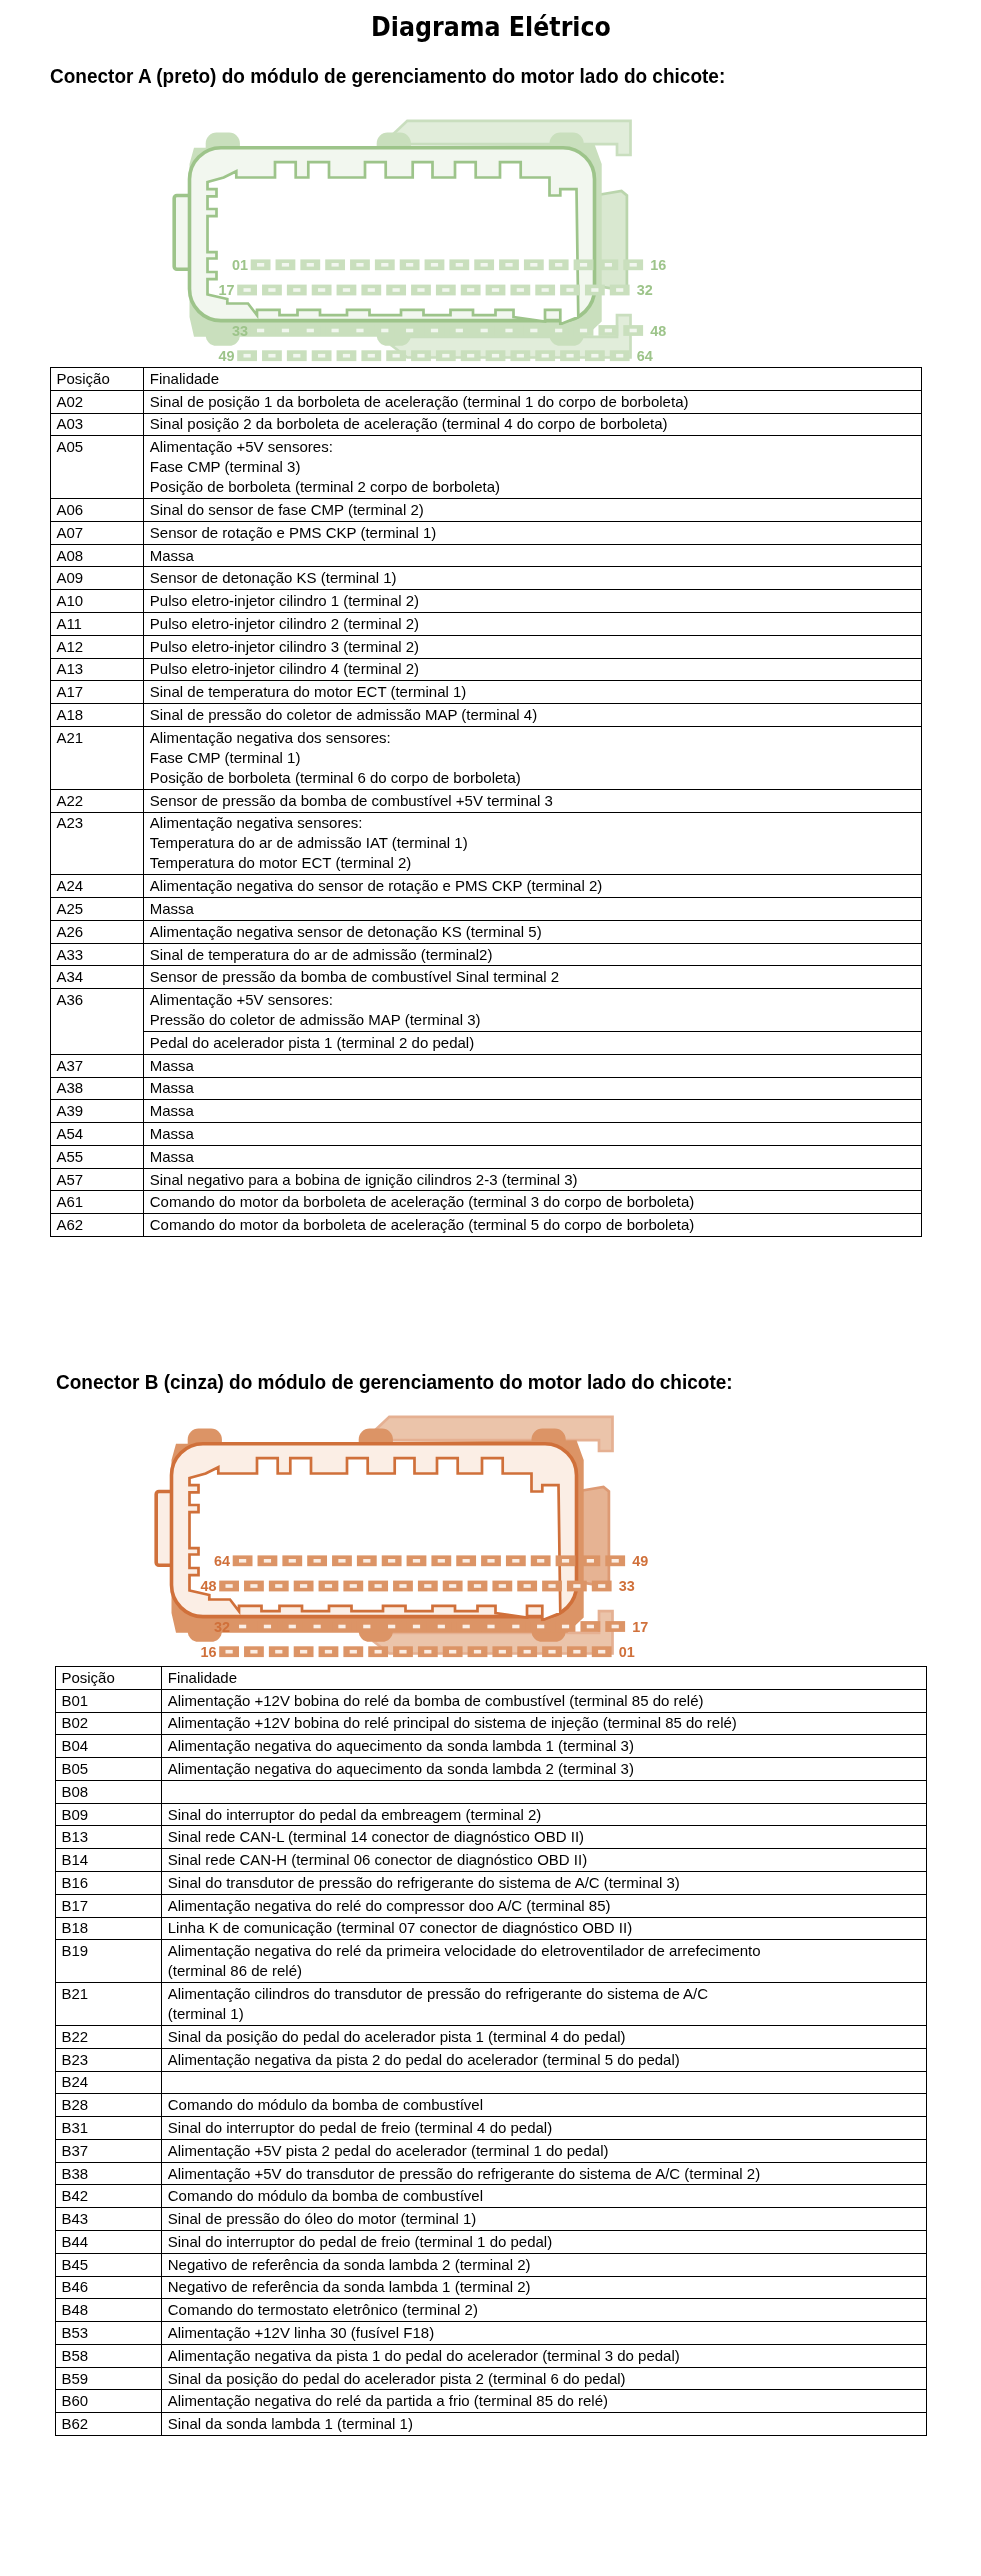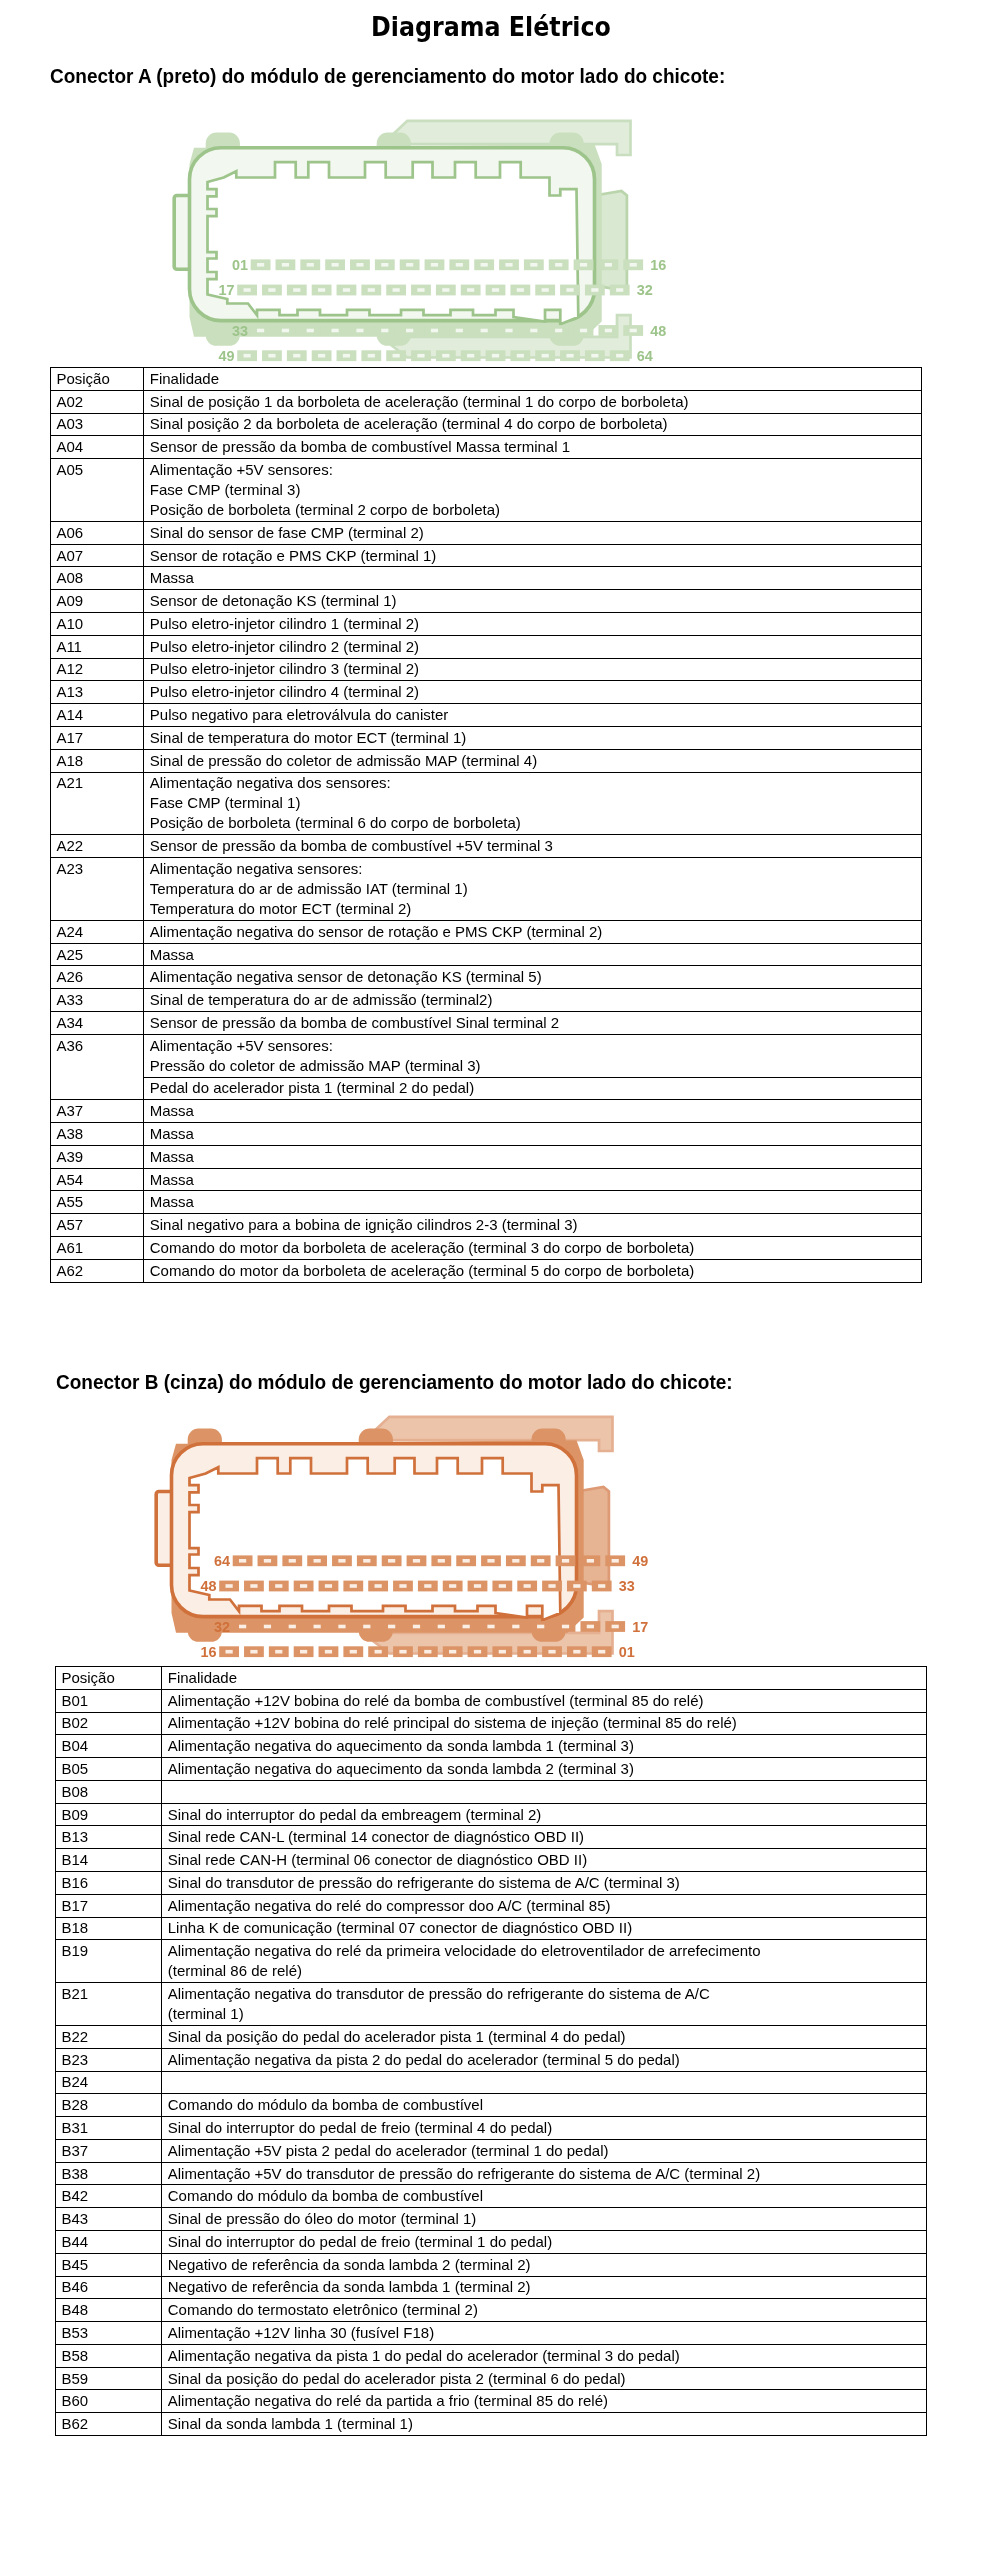--- a/index.html
+++ b/index.html
@@ -207,26 +207,20 @@
           <span class="ln">Sinal de posição 1 da borboleta de aceleração (terminal 1 do corpo de borboleta)</span>
         </td>
       </tr>
       <tr>
         <td class="pos">A03</td>
         <td class="fin">
           <span class="ln">Sinal     posição 2 da borboleta de aceleração (terminal 4 do corpo de borboleta)</span>
         </td>
       </tr>
       <tr>
-        <td class="pos">A04</td>
-        <td class="fin">
-          <span class="ln">Sensor de  pressão da bomba de combustível  Massa  terminal 1</span>
-        </td>
-      </tr>
-      <tr>
         <td class="pos">A05</td>
         <td class="fin">
           <span class="ln">Alimentação +5V sensores:</span>
           <span class="ln">Fase CMP (terminal 3)</span>
           <span class="ln">Posição de borboleta (terminal 2 corpo de borboleta)</span>
         </td>
       </tr>
       <tr>
         <td class="pos">A06</td>
         <td class="fin">
@@ -266,26 +260,20 @@
       <tr>
         <td class="pos">A12</td>
         <td class="fin">
           <span class="ln">Pulso eletro-injetor cilindro 3 (terminal 2)</span>
         </td>
       </tr>
       <tr>
         <td class="pos">A13</td>
         <td class="fin">
           <span class="ln">Pulso eletro-injetor cilindro 4 (terminal 2)</span>
-        </td>
-      </tr>
-      <tr>
-        <td class="pos">A14</td>
-        <td class="fin">
-          <span class="ln">Pulso negativo para eletroválvula do canister</span>
         </td>
       </tr>
       <tr>
         <td class="pos">A17</td>
         <td class="fin">
           <span class="ln">Sinal de temperatura do motor ECT (terminal 1)</span>
         </td>
       </tr>
       <tr>
         <td class="pos">A18</td>
@@ -638,21 +626,21 @@
       <tr>
         <td class="pos">B19</td>
         <td class="fin">
           <span class="ln">Alimentação negativa do relé da primeira velocidade do eletroventilador de arrefecimento</span>
           <span class="ln">(terminal 86 de relé)</span>
         </td>
       </tr>
       <tr>
         <td class="pos">B21</td>
         <td class="fin">
-          <span class="ln">Alimentação negativa do transdutor de pressão do refrigerante do sistema de A/C</span>
+          <span class="ln">Alimentação cilindros do transdutor de pressão do refrigerante do sistema de A/C</span>
           <span class="ln">(terminal 1)</span>
         </td>
       </tr>
       <tr>
         <td class="pos">B22</td>
         <td class="fin">
           <span class="ln">Sinal da posição do pedal do acelerador pista 1 (terminal 4 do pedal)</span>
         </td>
       </tr>
       <tr>

